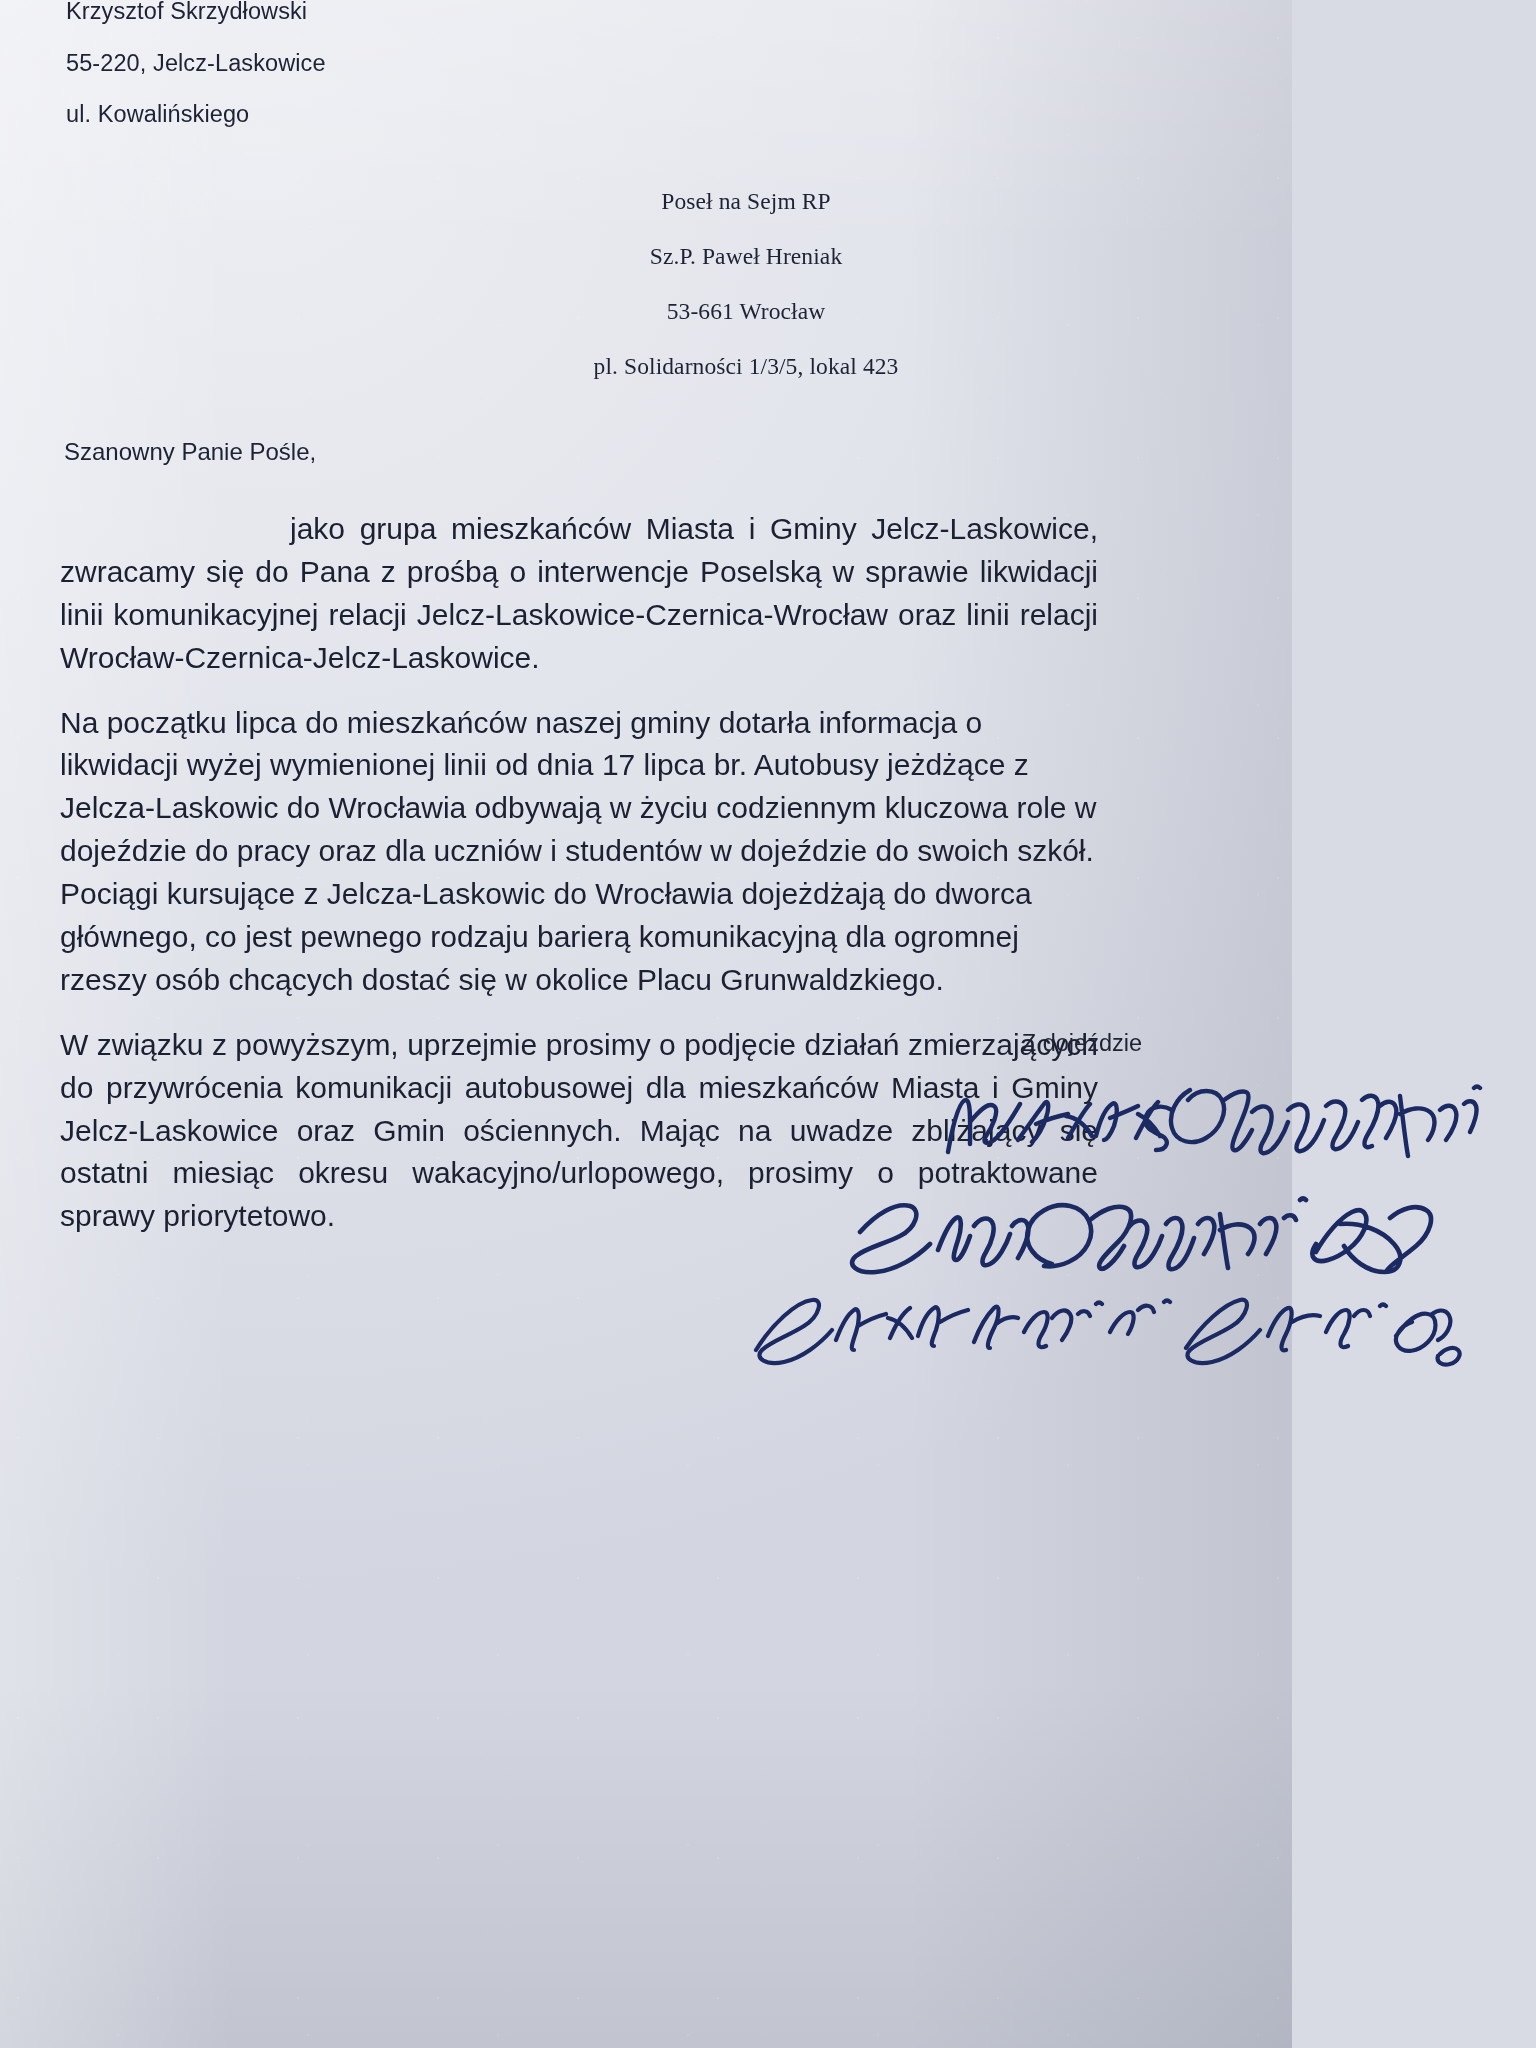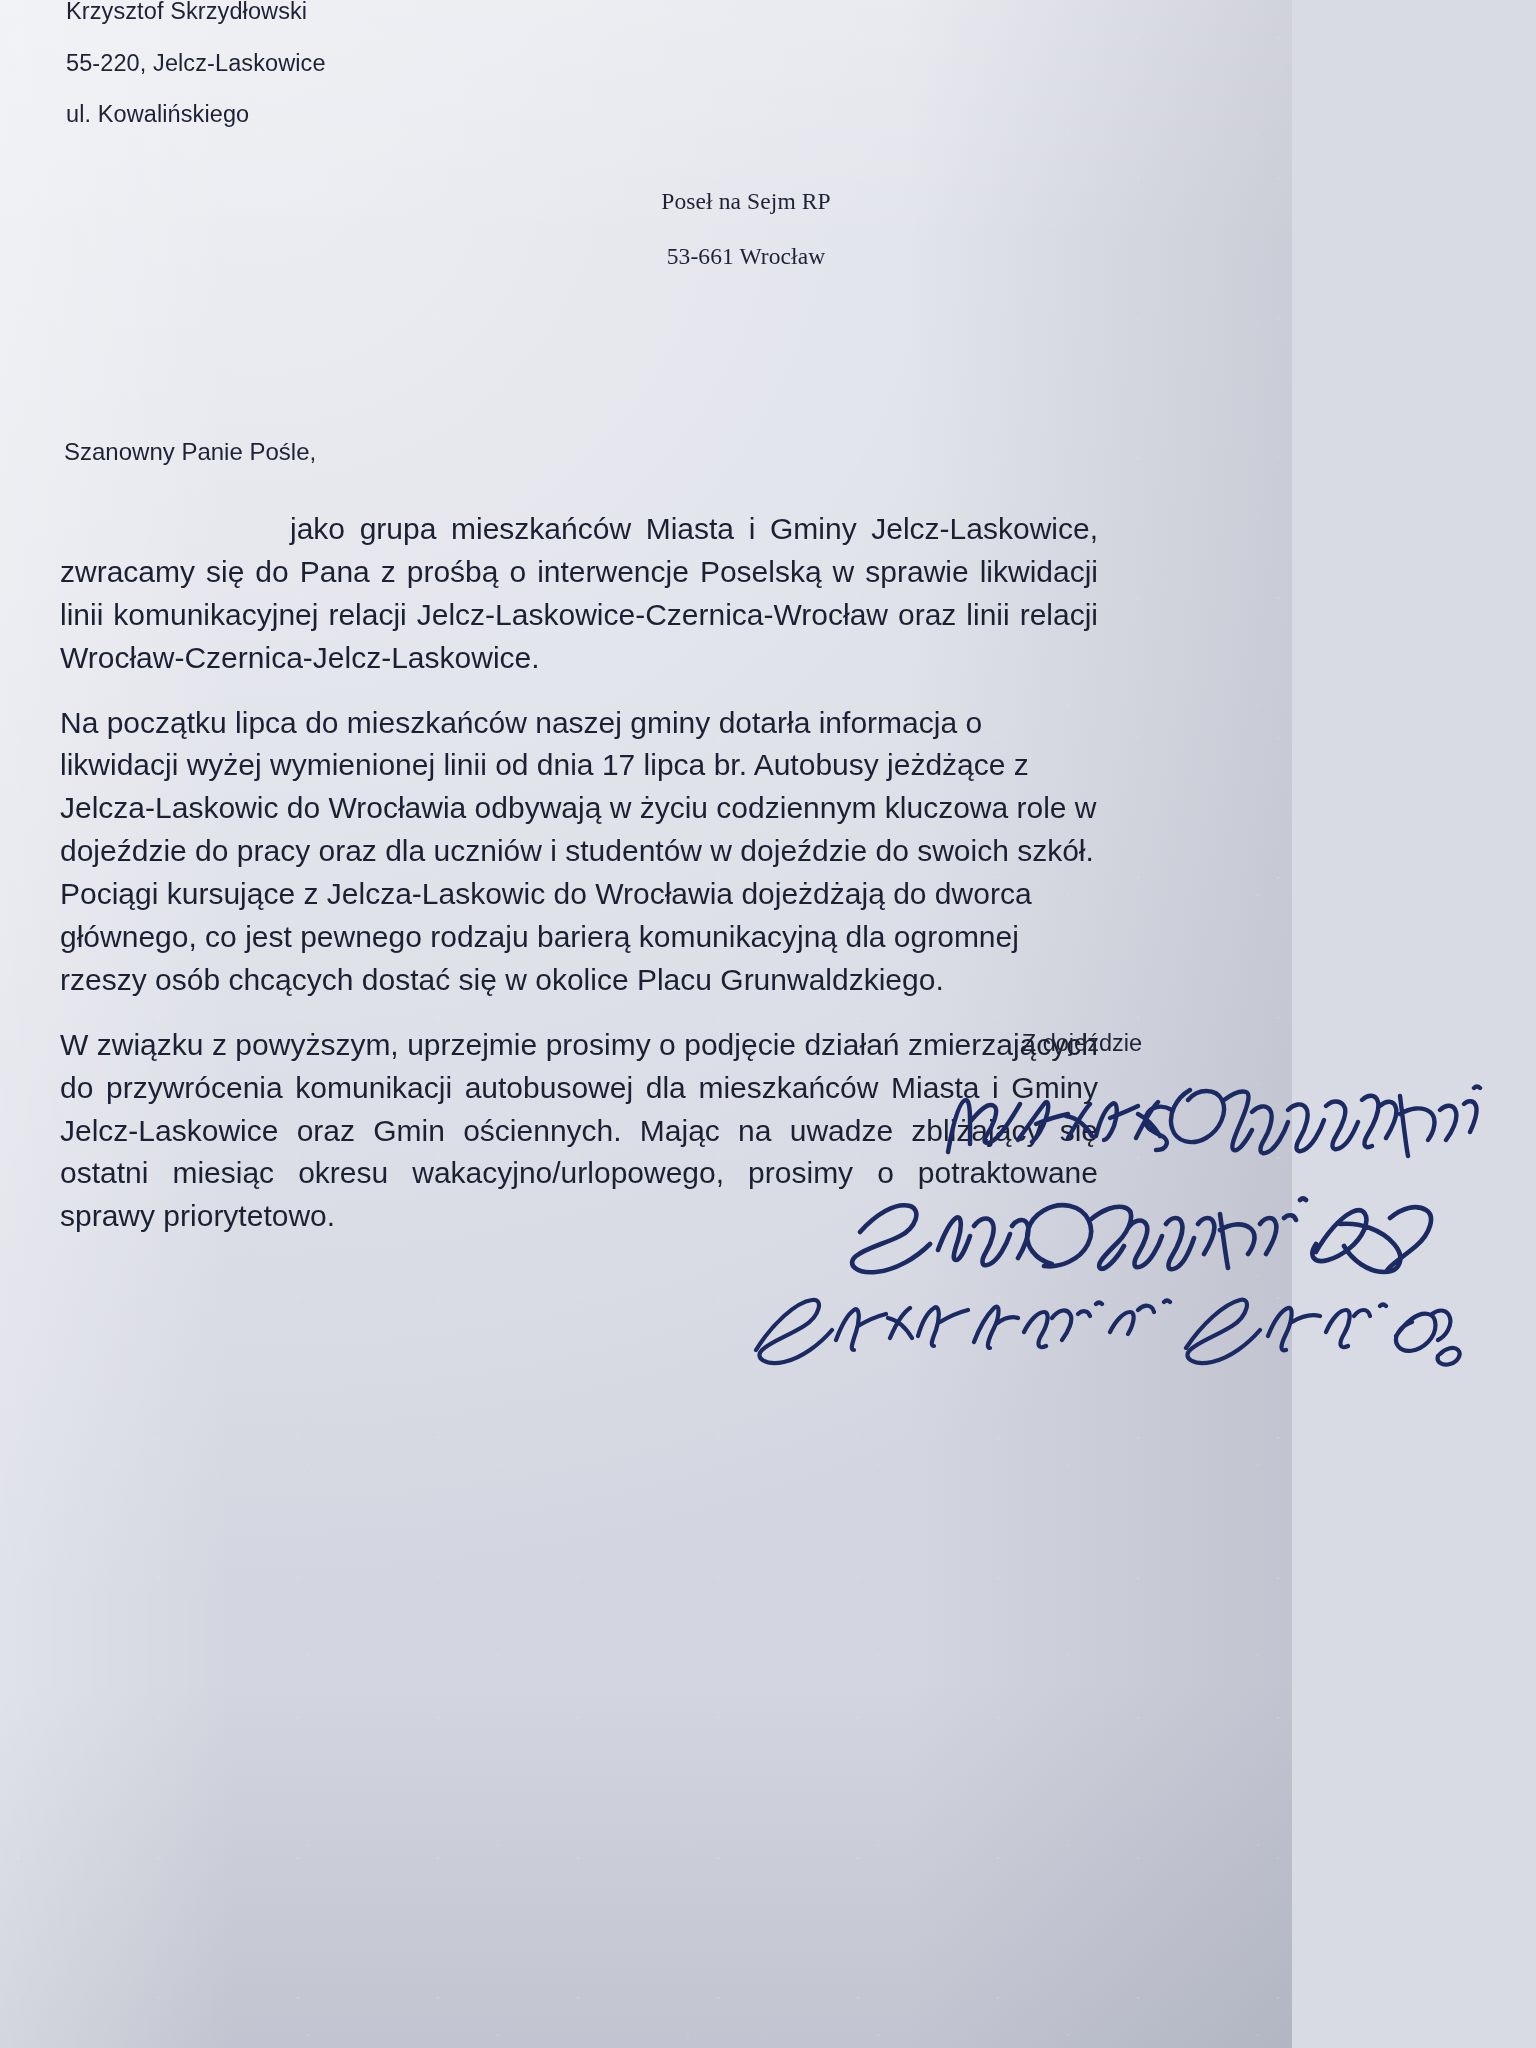--- a/index.html
+++ b/index.html
@@ -145,21 +145,23 @@
   <div class="content">
 
     <div class="sender">
       <div>Krzysztof Skrzydłowski</div>
       <div>55-220, Jelcz-Laskowice</div>
       <div>ul. Kowalińskiego</div>
     </div>
 
     <div class="recipient">
       <div>Poseł na Sejm RP</div>
+      <div>Sz.P. Paweł Hreniak</div>
       <div>53-661 Wrocław</div>
+      <div>pl. Solidarności 1/3/5, lokal 423</div>
     </div>
 
     <div class="salutation">Szanowny Panie Pośle,</div>
 
     <div class="body">
       <p class="para first">jako grupa mieszkańców Miasta i Gminy Jelcz-Laskowice, zwracamy się do Pana z prośbą o interwencje Poselską w sprawie likwidacji linii komunikacyjnej relacji Jelcz-Laskowice-Czernica-Wrocław oraz linii relacji Wrocław-Czernica-Jelcz-Laskowice.</p>
       <p class="para p2">Na początku lipca do mieszkańców naszej gminy dotarła informacja o likwidacji wyżej wymienionej linii od dnia 17 lipca br. Autobusy jeżdżące z Jelcza-Laskowic do Wrocławia odbywają w życiu codziennym kluczowa role w dojeździe do pracy oraz dla uczniów i studentów w dojeździe do swoich szkół. Pociągi kursujące z Jelcza-Laskowic do Wrocławia dojeżdżają do dworca głównego, co jest pewnego rodzaju barierą komunikacyjną dla ogromnej rzeszy osób chcących dostać się w okolice Placu Grunwaldzkiego.</p>
       <p class="para">W związku z powyższym, uprzejmie prosimy o podjęcie działań zmierzających do przywrócenia komunikacji autobusowej dla mieszkańców Miasta i Gminy Jelcz-Laskowice oraz Gmin ościennych. Mając na uwadze zbliżający się ostatni miesiąc okresu wakacyjno/urlopowego, prosimy o potraktowane sprawy priorytetowo.</p>
     </div>
 

